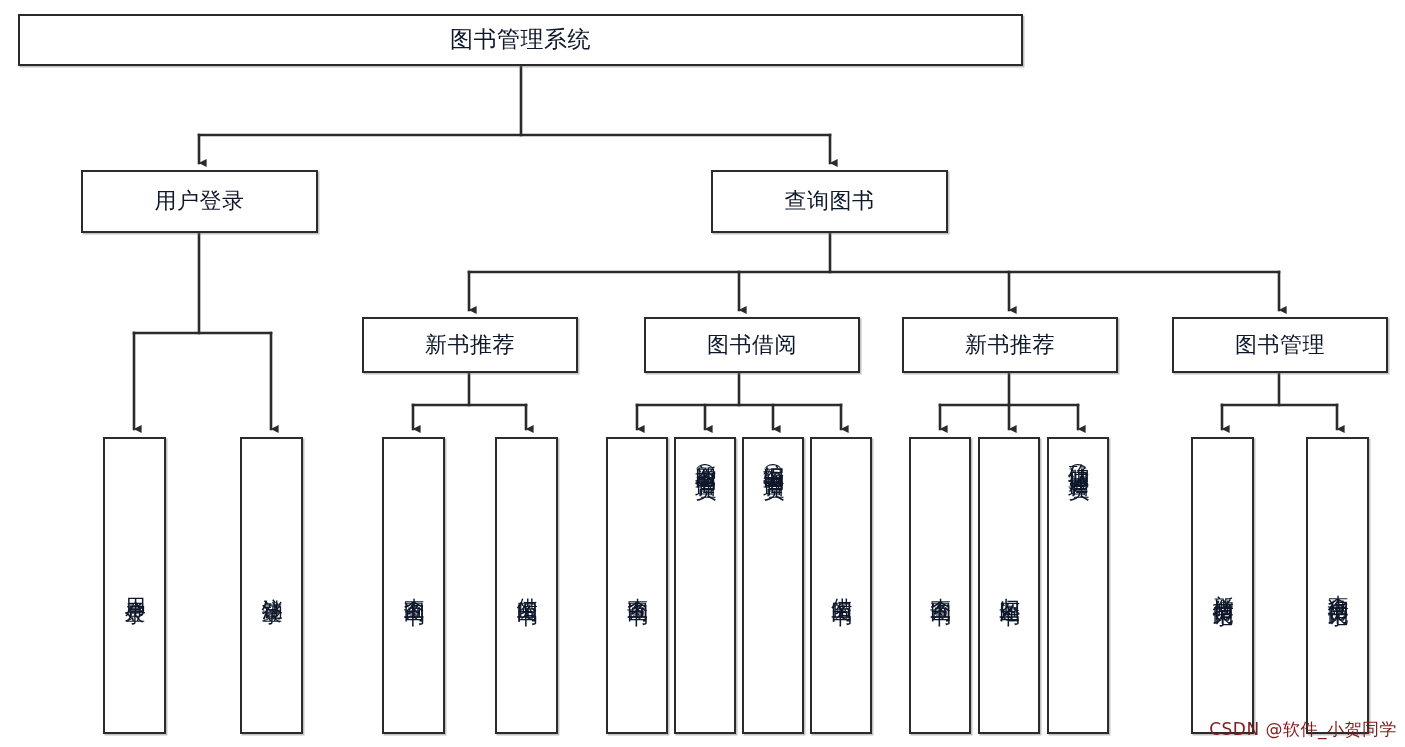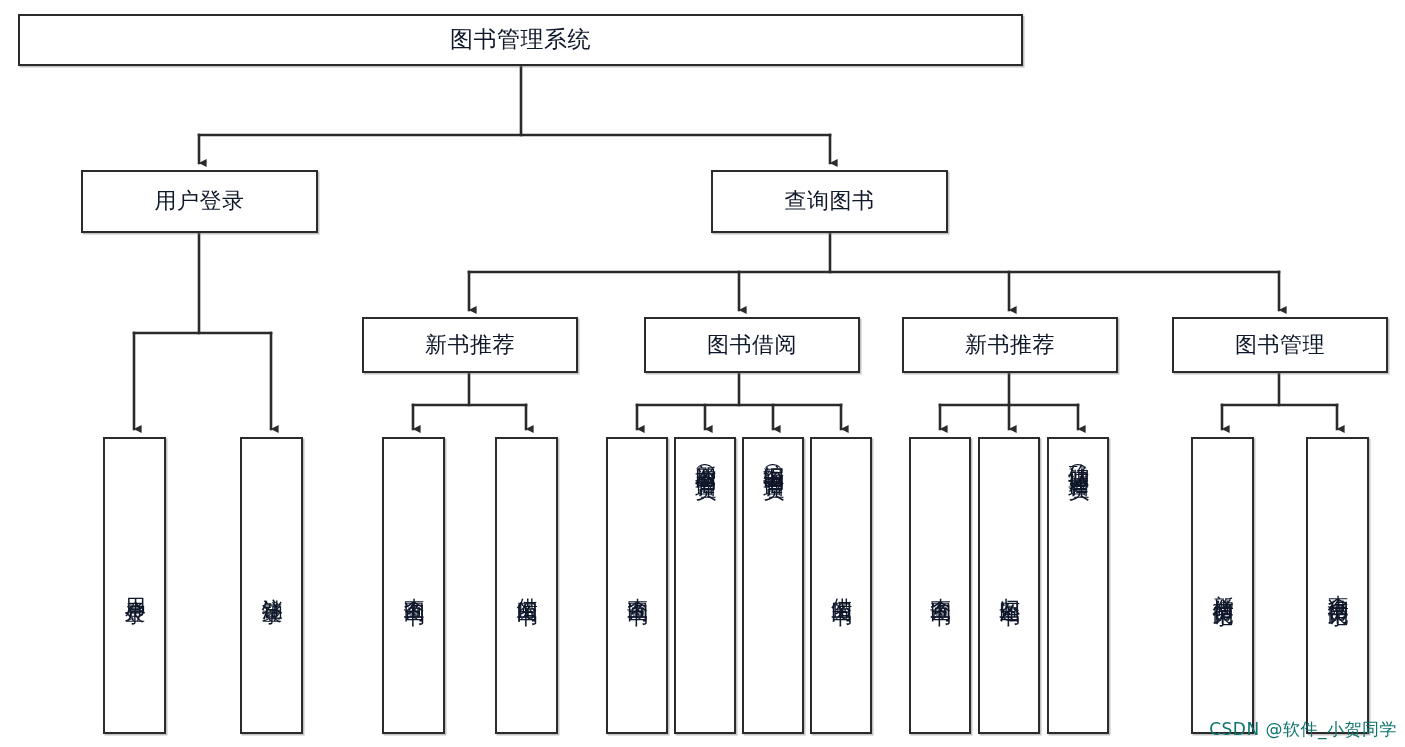--- a/index.html
+++ b/index.html
@@ -61,21 +61,21 @@
   }
   .vertical.centered {
     align-items: center;
     padding-top: 0;
   }
   .watermark {
     position: absolute;
     right: 8px;
     bottom: 6px;
     font-size: 17px;
-    color: #0f766e;
+    color: #7f1d1d;
     letter-spacing: 0.5px;
     white-space: nowrap;
     pointer-events: none;
   }
 </style>
 </head>
 <body>
 
 <div id="diagram-root">
 

